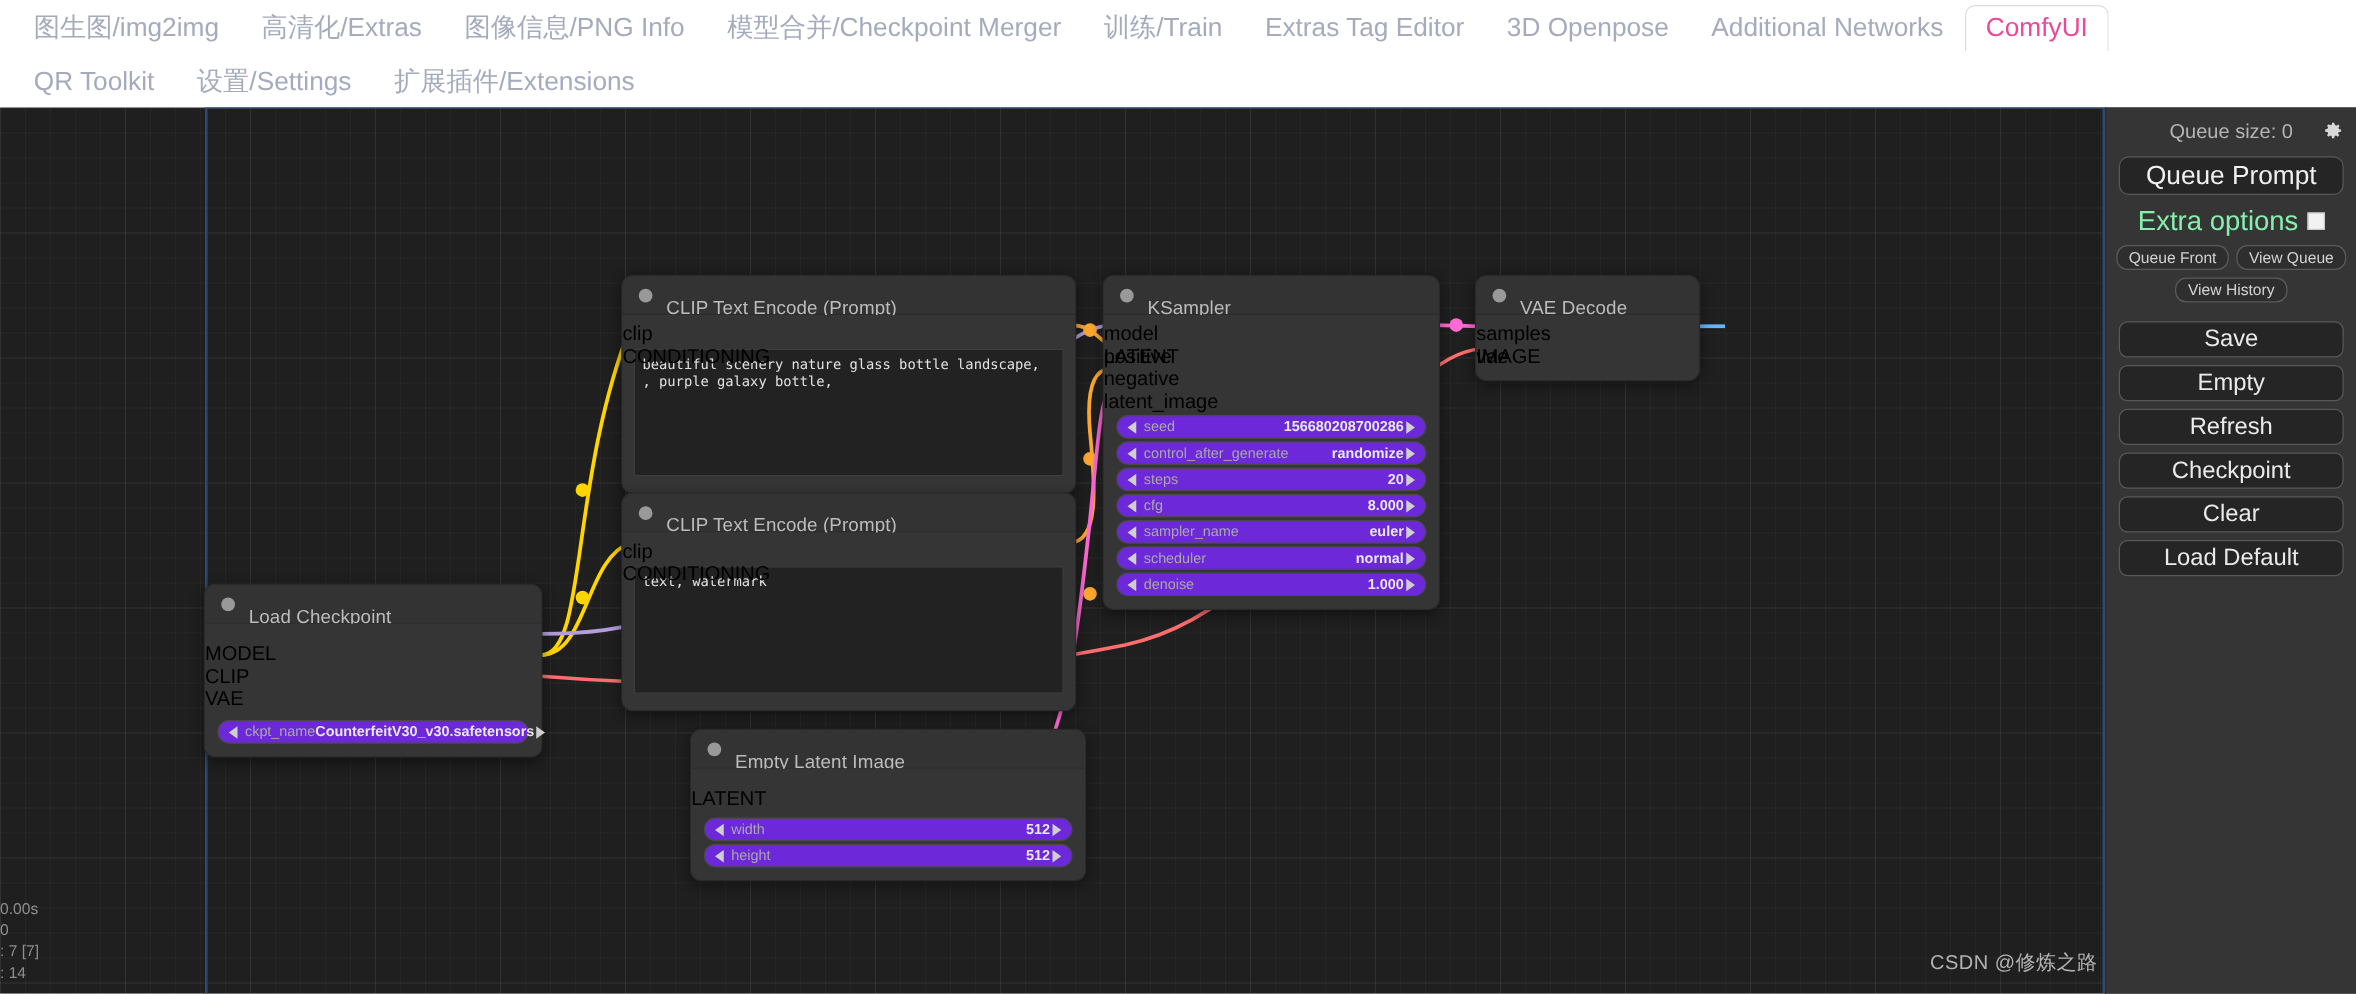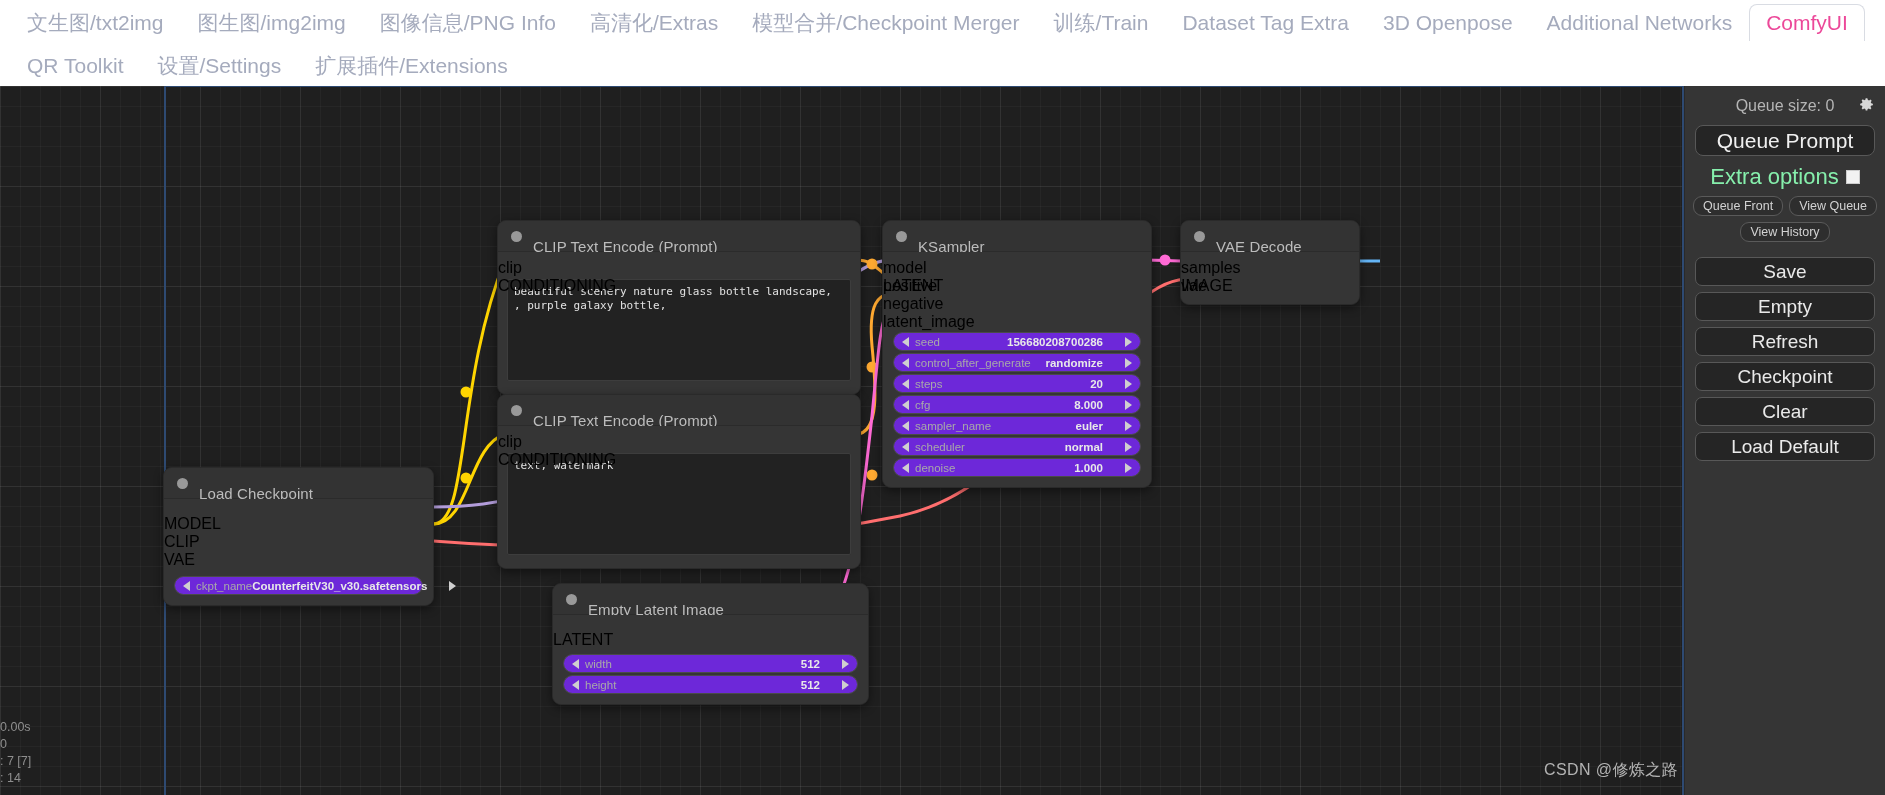--- a/index.html
+++ b/index.html
@@ -77,21 +77,21 @@
     background: #6d28d9; border: 1px solid #4a4a4a; border-radius: 10px;
     display: flex; align-items: center;
   }
   .widget .arrowL, .widget .arrowR {
     width: 0; height: 0; border-top: 5px solid transparent; border-bottom: 5px solid transparent;
     flex: none;
   }
   .widget .arrowL { border-right: 7px solid #cfcfcf; margin-left: 8px; }
   .widget .arrowR { border-left: 7px solid #cfcfcf; margin-right: 8px; }
   .widget .wname { font-size: 11.5px; color: #a9a9a9; margin-left: 6px; white-space: nowrap; }
-  .widget .wval { font-size: 11.5px; color: #e8e8e8; font-weight: bold; margin-left: auto; margin-right: 22px; white-space: nowrap; }
+  .widget .wval { font-size: 11.5px; color: #e8e8e8; font-weight: bold; margin-left: auto; margin-right: 2px; white-space: nowrap; }
 
   .textarea {
     margin: 3px 9px 4px 9px; background: #222222; border: 1px solid #3d3d3d;
     border-radius: 2px; color: #e2e2e2;
     font-family: "DejaVu Sans Mono", monospace; font-size: 11px; line-height: 14px;
     padding: 5px 6px; word-break: break-word; overflow: hidden;
   }
 
   
   .sidebar {
@@ -136,27 +136,26 @@
     font-size: 16px; letter-spacing: .4px;
   }
 </style>
 </head>
 <body>
 
 <div id="root">
 
   <div class="tabbar">
     <div class="tabrow">
-      <div class="tab">文生图/txt2img</div>
       <div class="tab">图生图/img2img</div>
+      <div class="tab">高清化/Extras</div>
       <div class="tab">图像信息/PNG Info</div>
-      <div class="tab">高清化/Extras</div>
       <div class="tab">模型合并/Checkpoint Merger</div>
       <div class="tab">训练/Train</div>
-      <div class="tab">Dataset Tag Extra</div>
+      <div class="tab">Extras Tag Editor</div>
       <div class="tab">3D Openpose</div>
       <div class="tab">Additional Networks</div>
       <div class="tab active">ComfyUI</div>
     </div>
     <div class="tabrow tabrow2">
       <div class="tab">QR Toolkit</div>
       <div class="tab">设置/Settings</div>
       <div class="tab">扩展插件/Extensions</div>
     </div>
   </div>

